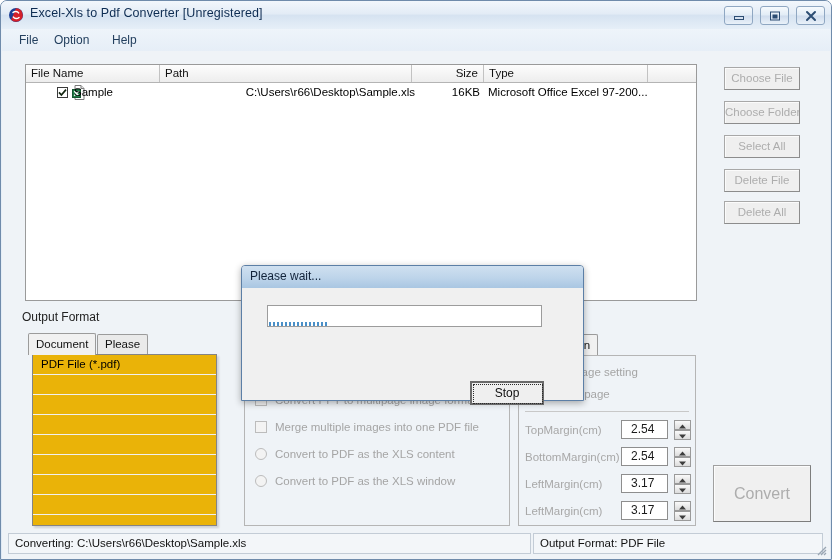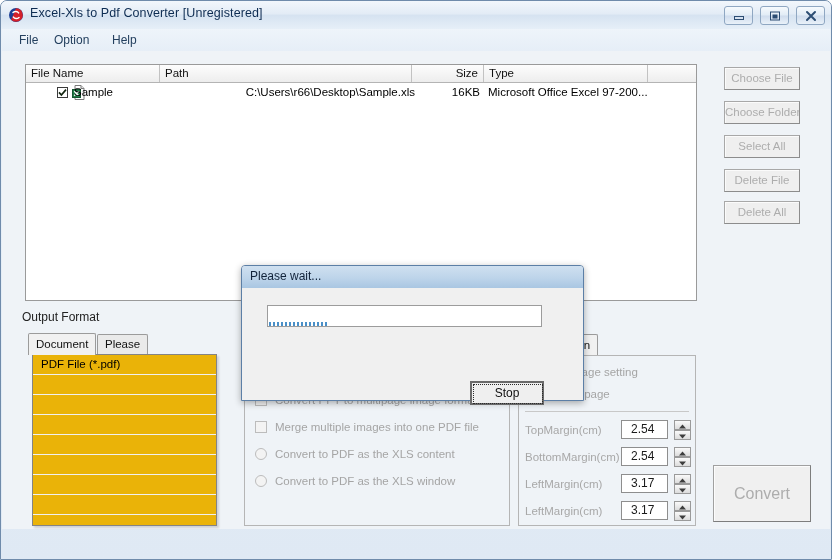--- a/index.html
+++ b/index.html
@@ -648,14 +648,23 @@
       <div id="progress-wrap">
         <div id="progress-fill" style="width: 22%;"></div>
       </div>
       <div id="stop-btn">
         <span>Stop</span>
         <span class="focus-ring"></span>
       </div>
     </div>
   </div>
 
+  <div id="statusbar">
+    <div class="status-pane" id="status-left">Converting:  C:\Users\r66\Desktop\Sample.xls</div>
+    <div class="status-pane" id="status-right">Output Format: PDF File</div>
+    <span id="resize-grip">
+      <svg width="14" height="14" viewBox="0 0 14 14">
+        <path d="M12 4 L4 12 M12 7 L7 12 M12 10 L10 12" stroke="#9aa6b3" stroke-width="1.3"></path>
+      </svg>
+    </span>
+  </div>
 
 </div>
 
 </body></html>

